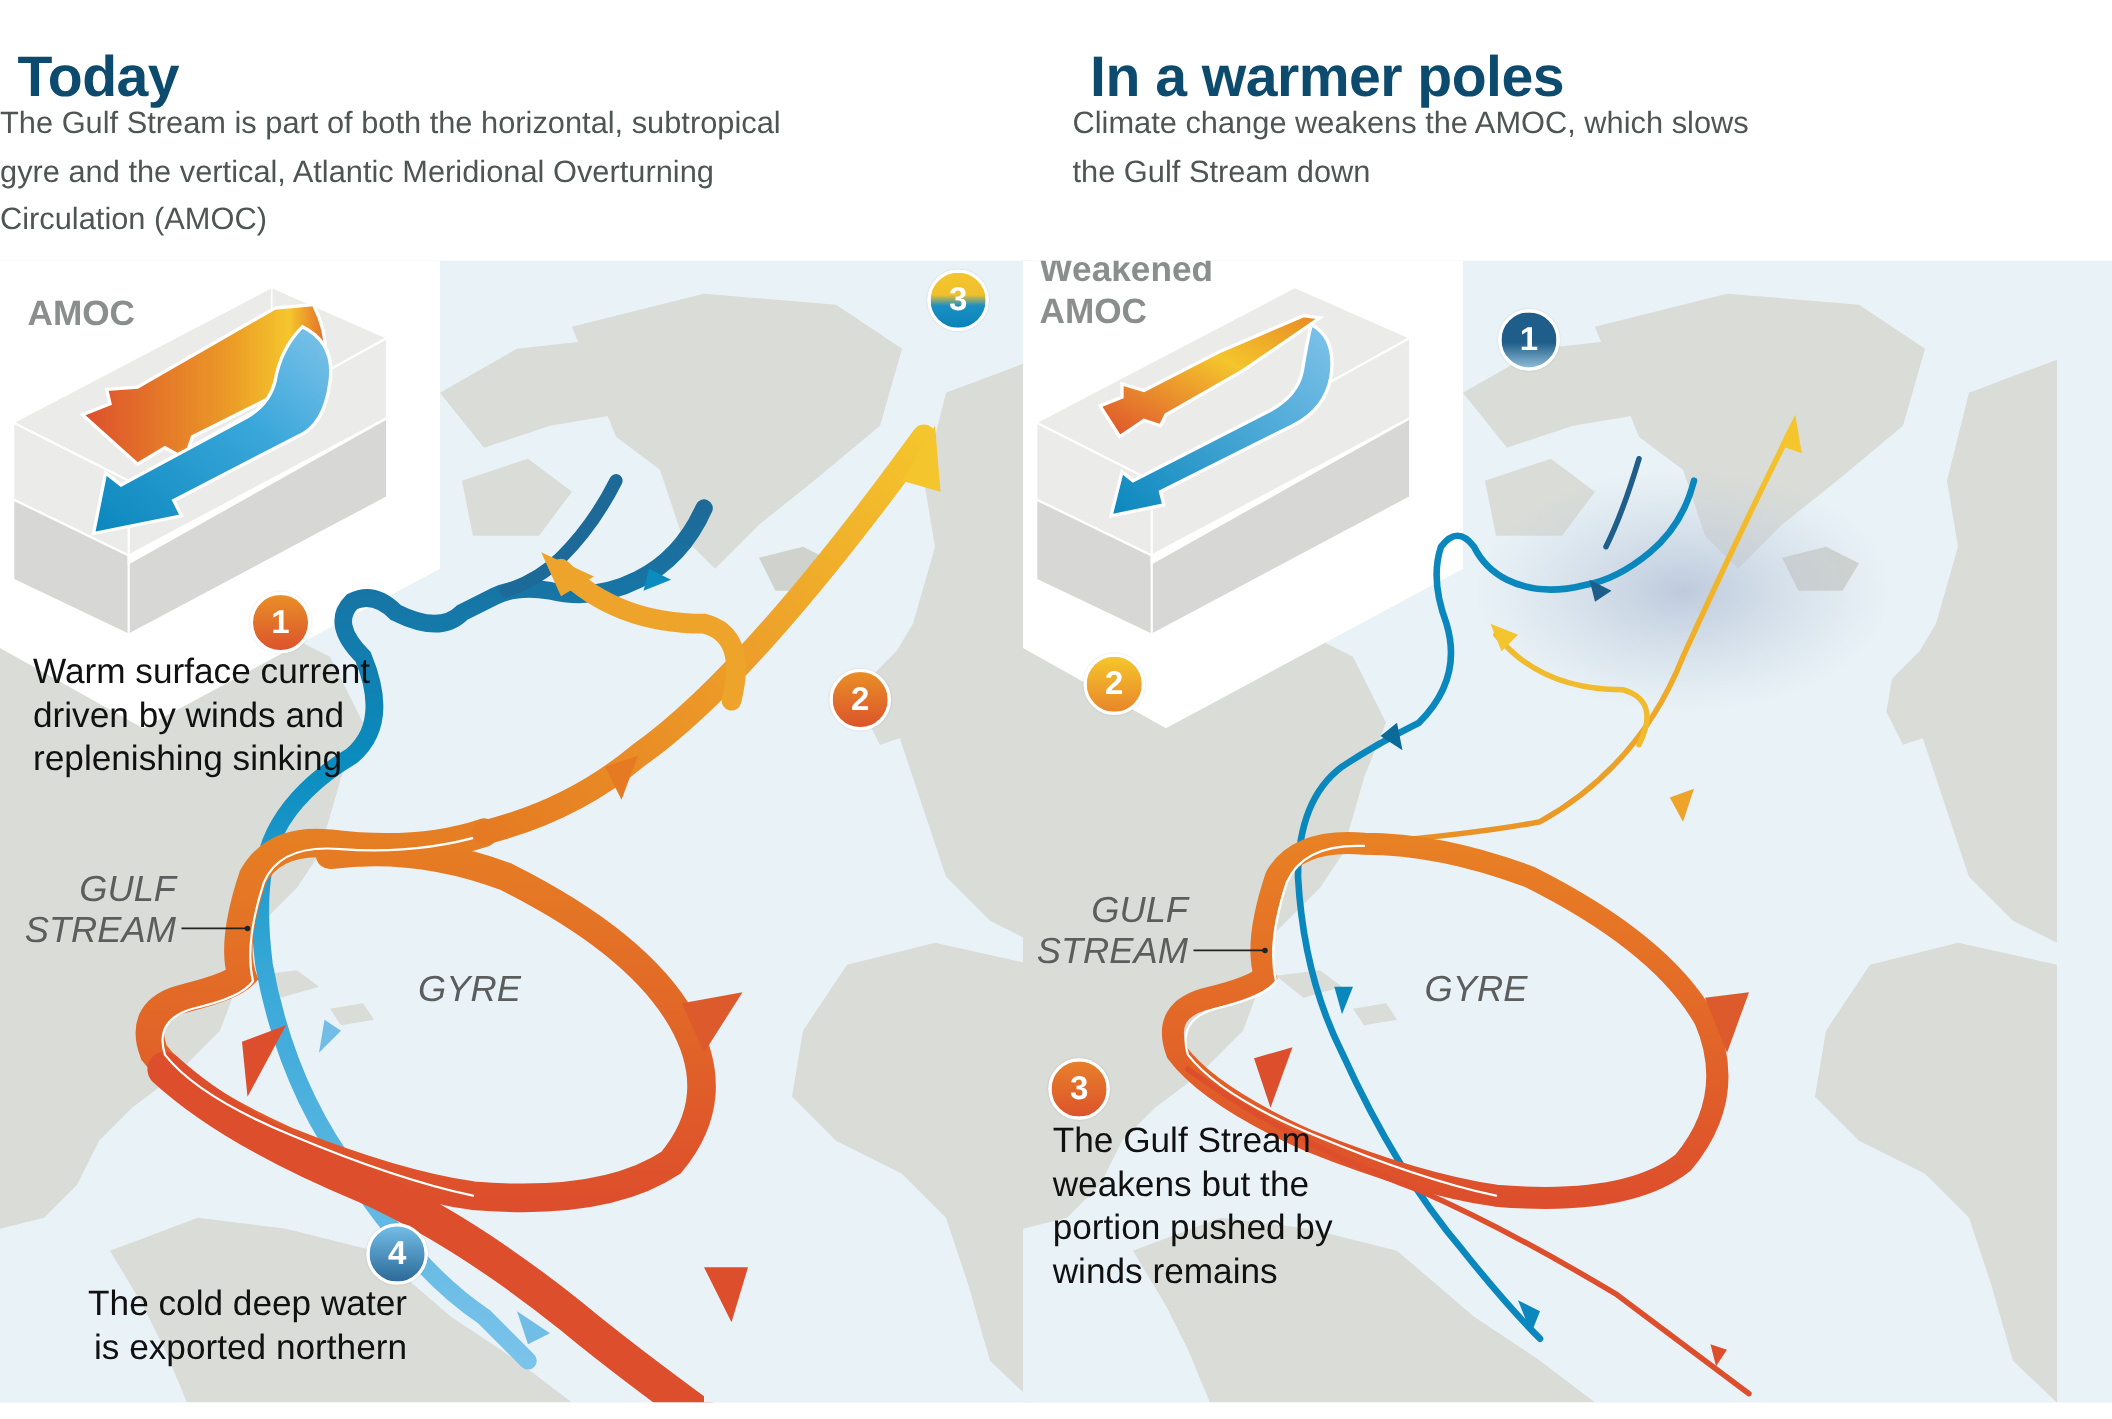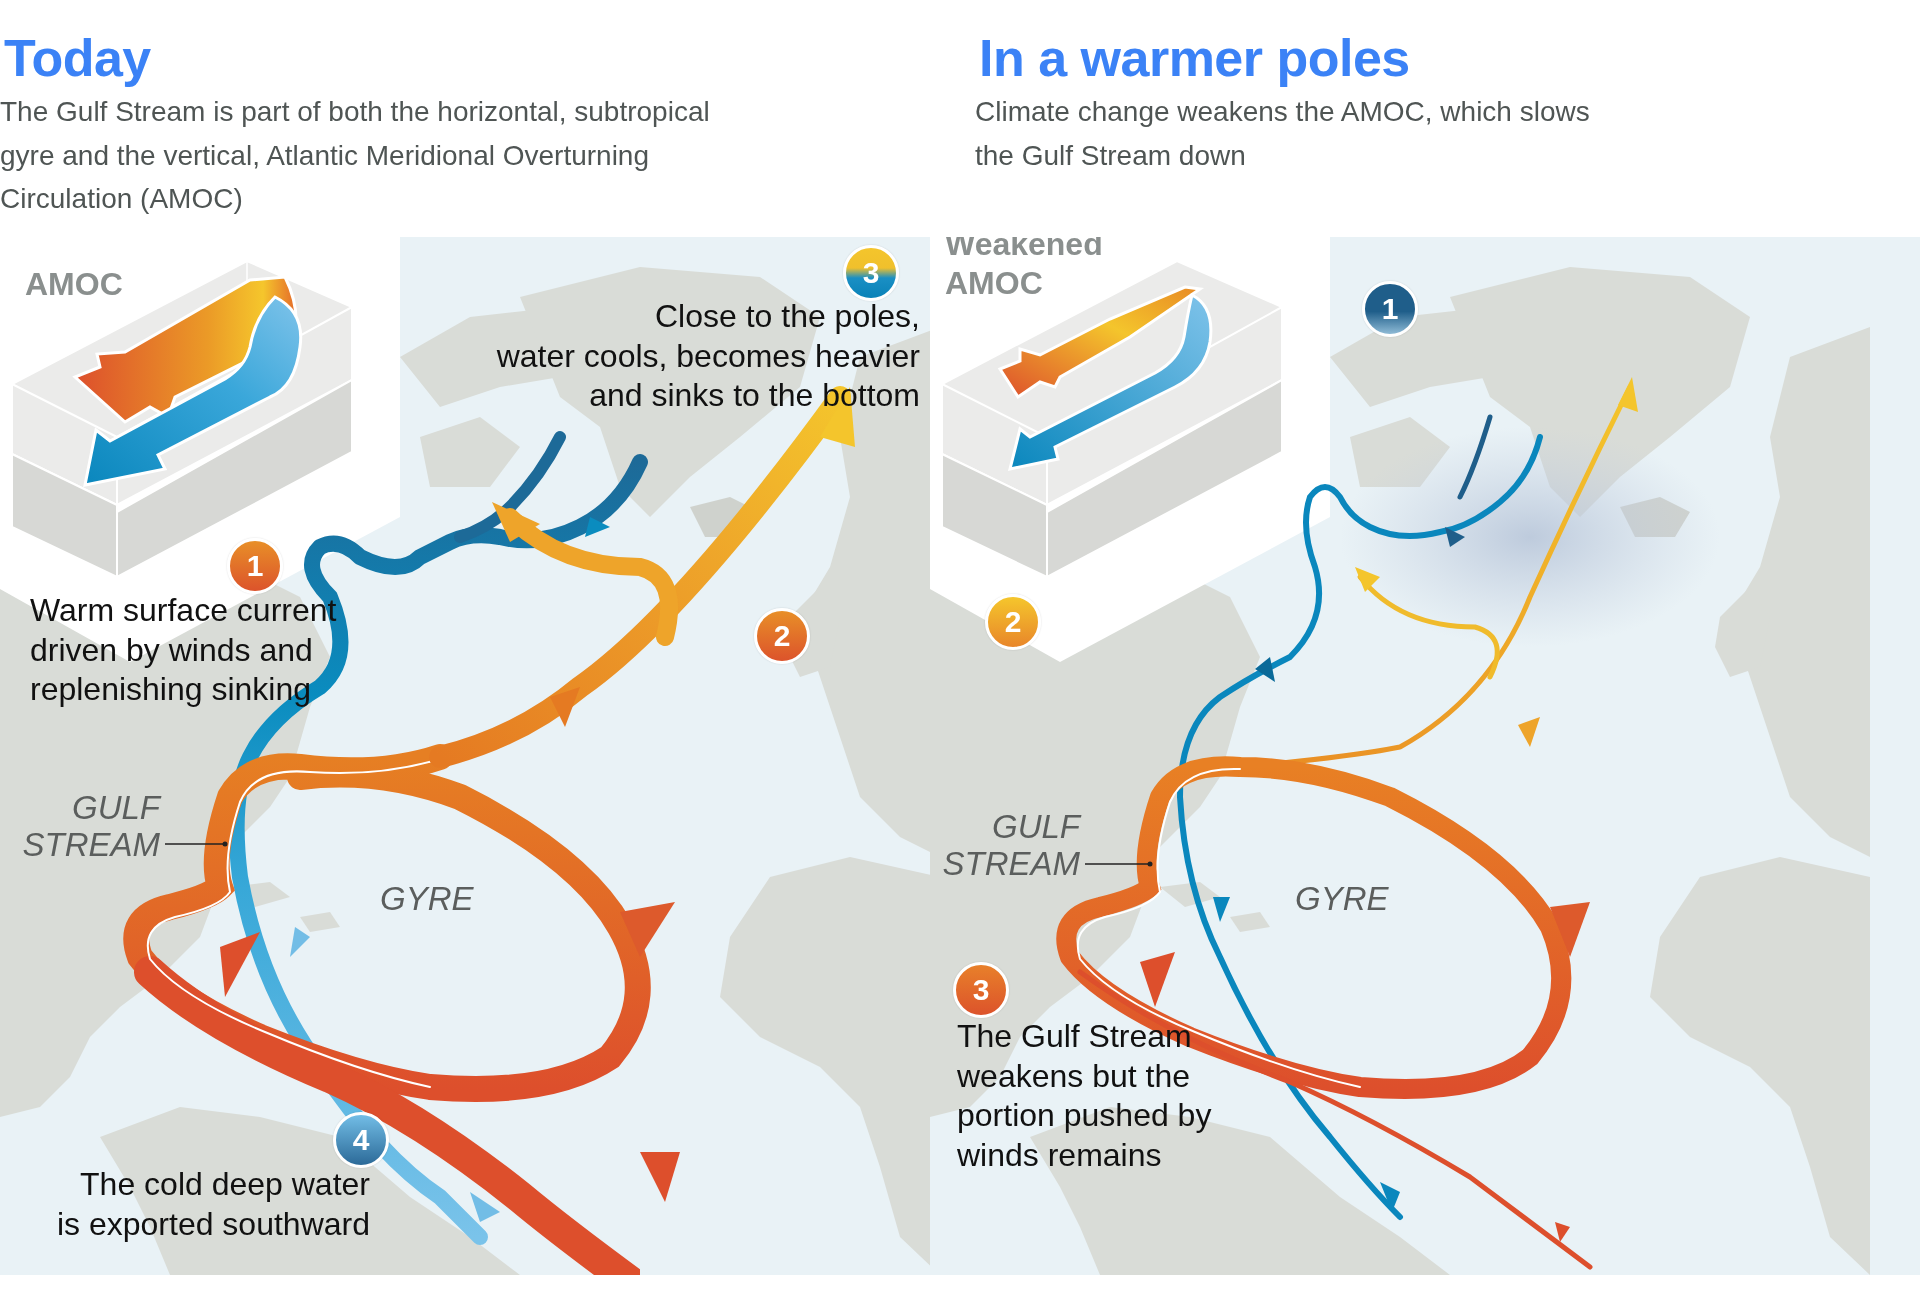--- a/index.html
+++ b/index.html
@@ -1,17 +1,17 @@
 <!DOCTYPE html>
 <html><head>
 <meta charset="utf-8">
 <style>
   html,body{margin:0;padding:0;background:#ffffff;}
   body{width:1920px;height:1290px;position:relative;overflow:hidden;font-family:"Liberation Sans",sans-serif;}
-  .title{font-weight:bold;font-size:52px;color:#3b82f6;margin:4px;line-height:1;position:absolute;top:28px;white-space:nowrap;letter-spacing:-0.5px;}
+  .title{font-weight:bold;font-size:52px;color:#0c4a6e;margin:16px;line-height:1;position:absolute;top:28px;white-space:nowrap;letter-spacing:-0.5px;}
   .subtitle{position:absolute;top:90px;font-size:28px;line-height:43.5px;color:#4f5554;white-space:pre-line;}
   .map{position:absolute;top:237px;height:1038px;overflow:hidden;background:#e9f2f6;}
   .map svg{position:absolute;left:0;top:0;}
   .label{position:absolute;font-size:32px;line-height:39.5px;color:#111;white-space:pre-line;}
   .label.right{text-align:right;}
   .label.center{text-align:center;}
   .italic-label{position:absolute;font-style:italic;font-size:33px;line-height:37px;color:#5b5e5d;white-space:pre-line;text-align:right;}
   .box-label{position:absolute;font-weight:bold;font-size:32px;line-height:39px;color:#8a8f8e;white-space:pre-line;}
   .badge{position:absolute;width:50px;height:50px;border-radius:50%;border:3px solid #fff;box-sizing:content-box;color:#fff;font-weight:bold;font-size:30px;line-height:50px;text-align:center;box-shadow:0 0 2px rgba(0,0,0,0.15);}
 </style>
@@ -134,27 +134,24 @@
     <div class="box-label" style="left:25px;top:28px;">AMOC</div>
 
     <div class="badge" style="left:227px;top:301px;background:linear-gradient(#e88f28,#dc532b);">1</div>
     <div class="label" style="left:30px;top:354px;">Warm surface current
 driven by winds and
 replenishing sinking</div>
 
     <div class="badge" style="left:754px;top:371px;background:linear-gradient(#e88f28,#dc532b);">2</div>
 
     <div class="badge" style="left:843px;top:8px;background:linear-gradient(#f4c52c 0%,#f0c02c 40%,#1a8fc4 60%,#0a82b8 100%);">3</div>
-    <div class="label right" style="left:440px;top:60px;width:480px;">Close to the poles,
-water cools, becomes heavier
-and sinks to the bottom</div>
 
     <div class="badge" style="left:333px;top:875px;background:linear-gradient(#72bde6,#2c6a98);">4</div>
     <div class="label right" style="left:20px;top:928px;width:350px;">The cold deep water
-is exported southward</div>
+is exported northern</div>
 
     <div class="italic-label" style="left:10px;top:552px;width:150px;">GULF
 STREAM</div>
     <div class="italic-label" style="left:380px;top:643px;text-align:left;">GYRE</div>
   </div>
 </div>
 
 <div>
   <h1 class="title" style="left:975px;">In a warmer poles</h1>
   <div class="subtitle" style="left:975px;width:900px;">Climate change weakens the AMOC, which slows

